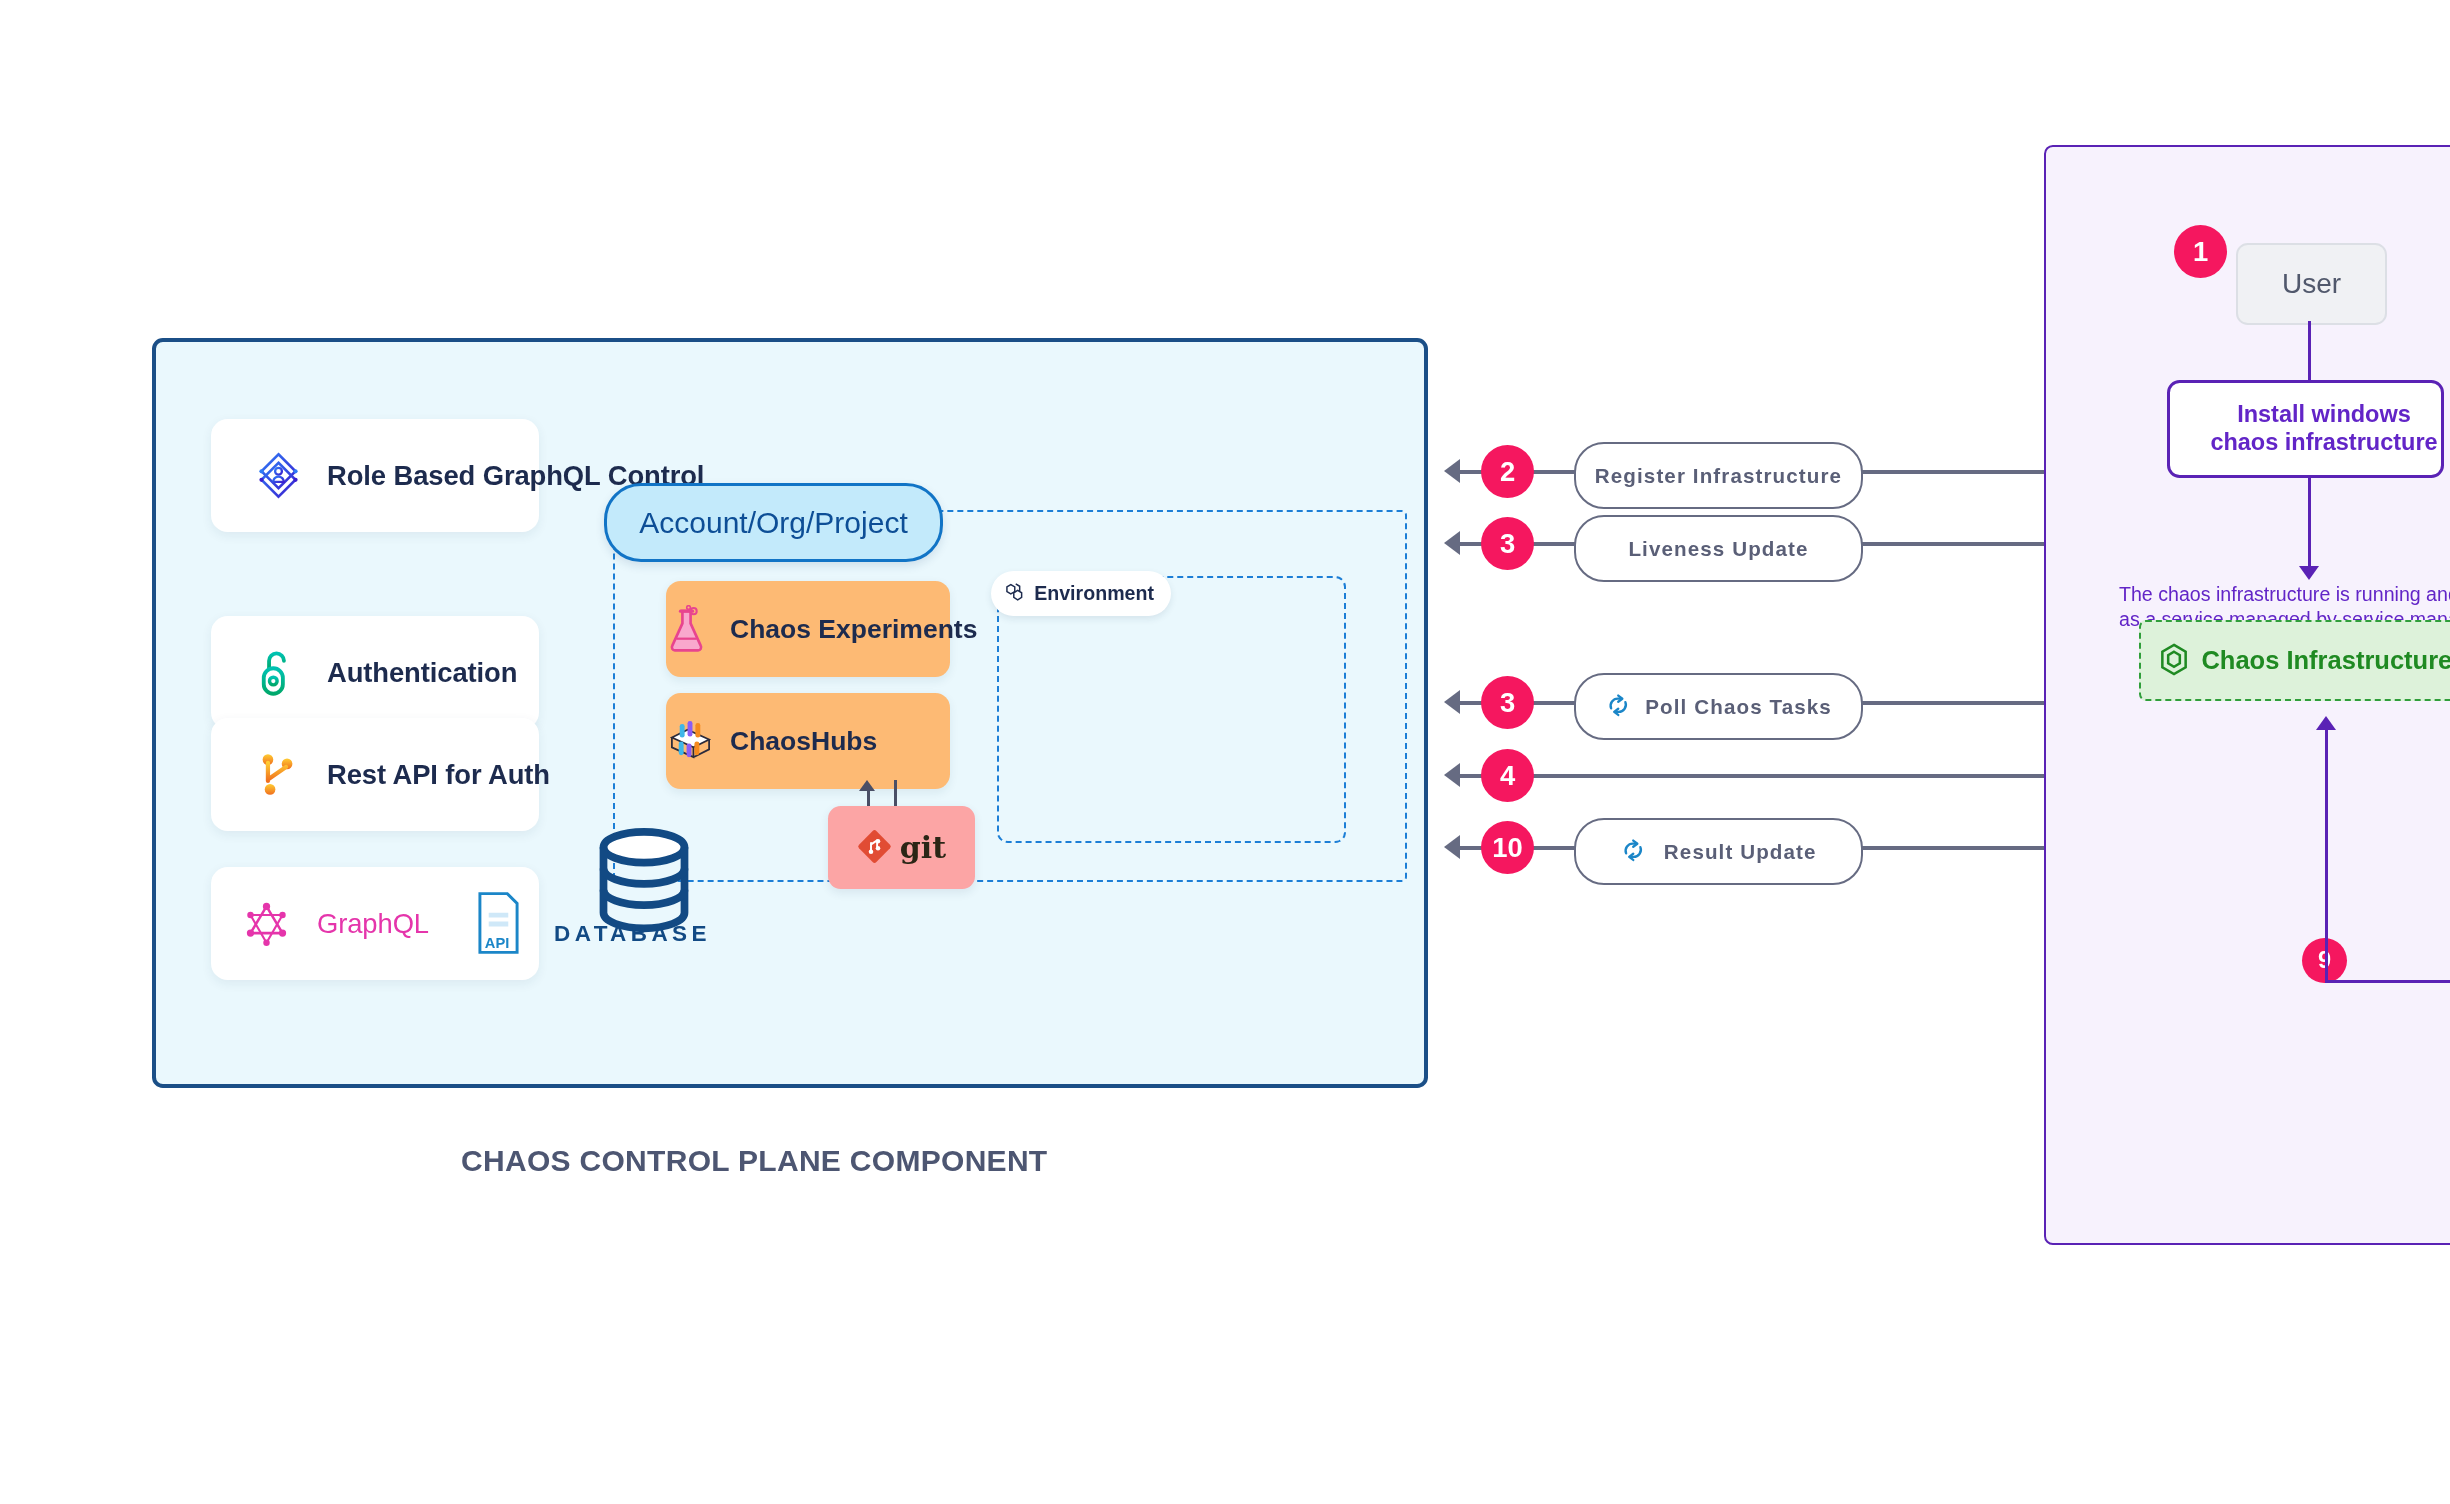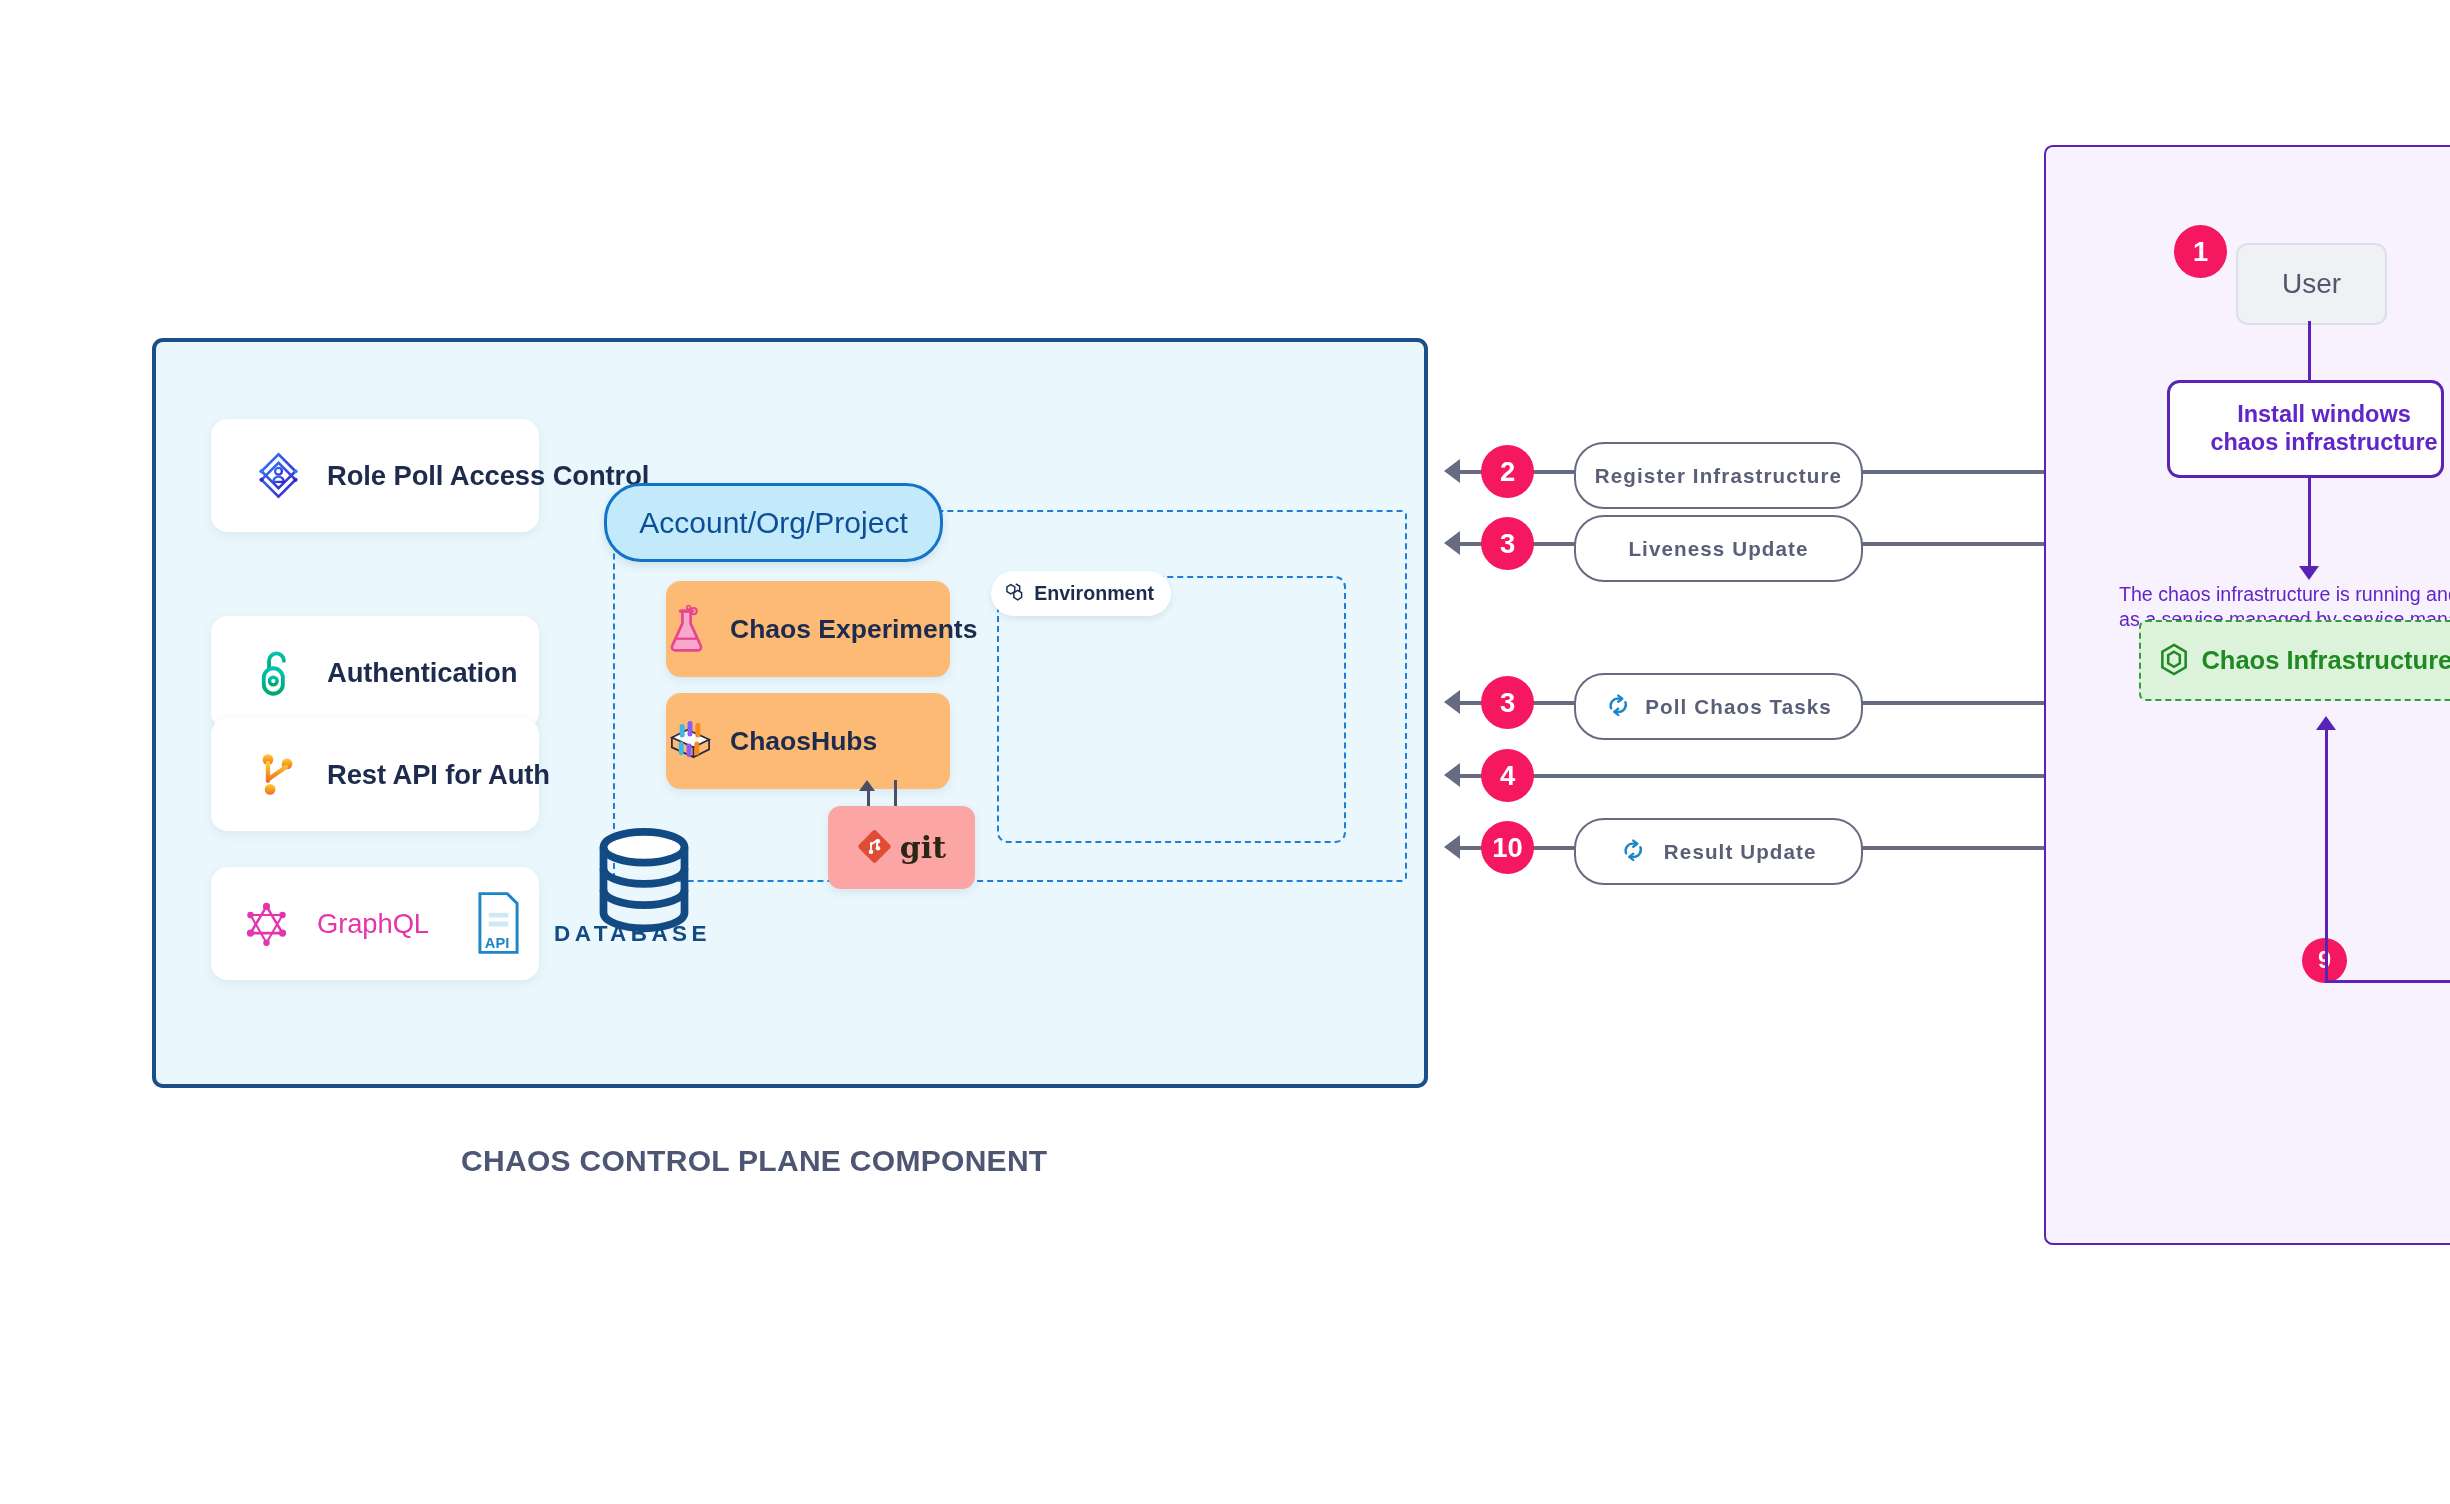--- a/index.html
+++ b/index.html
@@ -140,21 +140,21 @@
         <path d="M24 4 L40 20 L24 36 L8 20 Z" stroke="url(#gr1)" stroke-width="2.4" fill="none"></path>
         <path d="M24 12 L40 28 L24 44 L8 28 Z" stroke="url(#gr1)" stroke-width="2.4" fill="none"></path>
         <circle cx="24" cy="20" r="3.2" stroke="url(#gr1)" stroke-width="2.2" fill="none"></circle>
         <path d="M19 30 a5 5 0 0 1 10 0 z" stroke="url(#gr1)" stroke-width="2.2" fill="none"></path>
         <circle cx="8" cy="20" r="2" fill="#2f7bf6"></circle>
           <circle cx="40" cy="20" r="2" fill="#2f7bf6"></circle>
         <circle cx="8" cy="28" r="2" fill="#3b1fd0"></circle>
           <circle cx="40" cy="28" r="2" fill="#3b1fd0"></circle>
       </svg>
     </span>
-    <span class="lbl">Role Poll Access Control</span>
+    <span class="lbl">Role Based GraphQL Control</span>
   </div>
 
   <div class="svc-card abs" style="left:211px;top:568px;width:328px;height:113px;margin-top:48px;">
     <span class="ico">
       <svg width="47" height="51" viewBox="0 0 40 48" fill="none">
         <defs>
             <linearGradient id="gr2" x1="0" y1="0" x2="0" y2="1">
           <stop offset="0" stop-color="#00c2b2"></stop>
               <stop offset="1" stop-color="#00a86b"></stop>
             </linearGradient>

